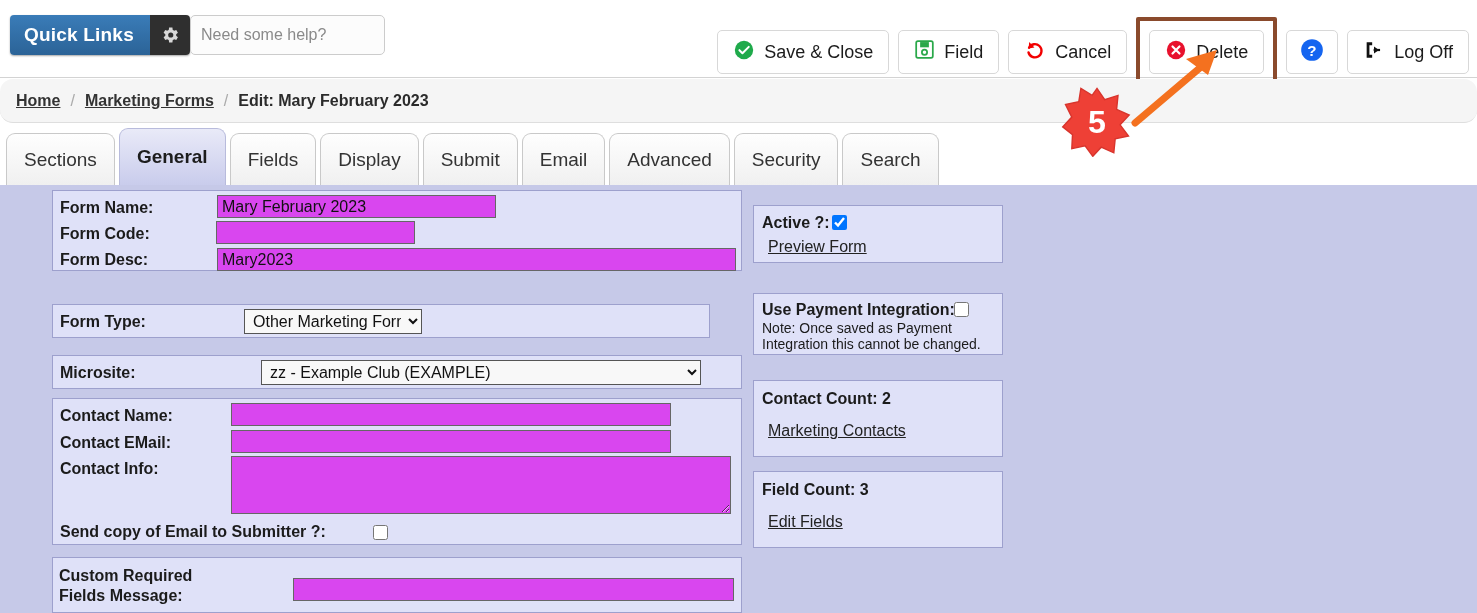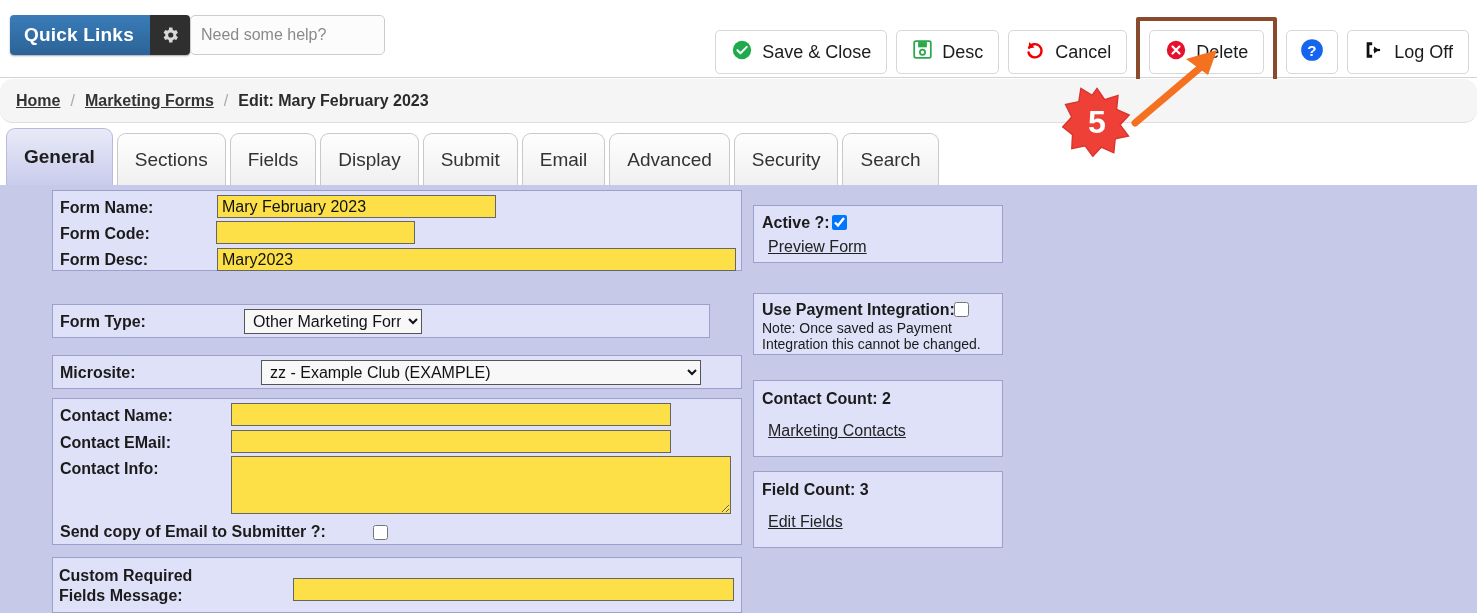--- a/index.html
+++ b/index.html
@@ -191,21 +191,21 @@
   }
   .lbl {
     font-size: 16px;
     font-weight: bold;
     color: #1b1b1b;
     white-space: nowrap;
   }
   .txt {
     box-sizing: border-box;
     border: 1px solid #666666;
-    background: #fde047;
+    background: #d946ef;
     font-family: "Liberation Sans", sans-serif;
     font-size: 16px;
     color: #111;
     padding: 1px 4px;
     height: 23px;
   }
   textarea.txt { resize: both; height: auto; padding: 3px 4px; }
   select.txt {
     height: 25px;
     background: #f8f8f8;
@@ -279,21 +279,21 @@
     </div>
 
     <div class="tb-btn">
       <span>
         <svg width="21" height="21" viewBox="0 0 24 24">
             <rect x="2.5" y="2.5" width="19" height="19" rx="2" fill="#ffffff" stroke="#2aa84a" stroke-width="2"></rect>
             <rect x="7" y="3.5" width="10" height="6" fill="#2aa84a"></rect>
             <circle cx="12" cy="15" r="3" fill="none" stroke="#2aa84a" stroke-width="2"></circle>
           </svg>
       </span>
-      <span>Desc</span>
+      <span>Field</span>
     </div>
 
     <div class="tb-btn">
       <span>
         <svg width="22" height="22" viewBox="0 0 24 24">
             <path d="M5.5 9.5 A7.2 7.2 0 1 1 4.9 14.6" stroke="#f20000" stroke-width="2.6" fill="none" stroke-linecap="round"></path>
             <path d="M5.6 3.4 L5.1 10.3 L11.4 9.2 Z" fill="#f20000"></path>
           </svg>
       </span>
       <span>Cancel</span>
@@ -337,25 +337,25 @@
 <div id="breadcrumb">
   <a>Home</a>
   <span class="sep">/</span>
   <a>Marketing Forms</a>
   <span class="sep">/</span>
   <span class="current">Edit: Mary February 2023</span>
 </div>
 
 <div id="tabs-bg"></div>
 <div id="tabstrip">
+  <div class="tab">
+      <span>Sections</span>
+    </div>
   <div class="tab active">
       <span>General</span>
-    </div>
-  <div class="tab">
-      <span>Sections</span>
     </div>
   <div class="tab">
       <span>Fields</span>
     </div>
   <div class="tab">
       <span>Display</span>
     </div>
   <div class="tab">
       <span>Submit</span>
     </div>

